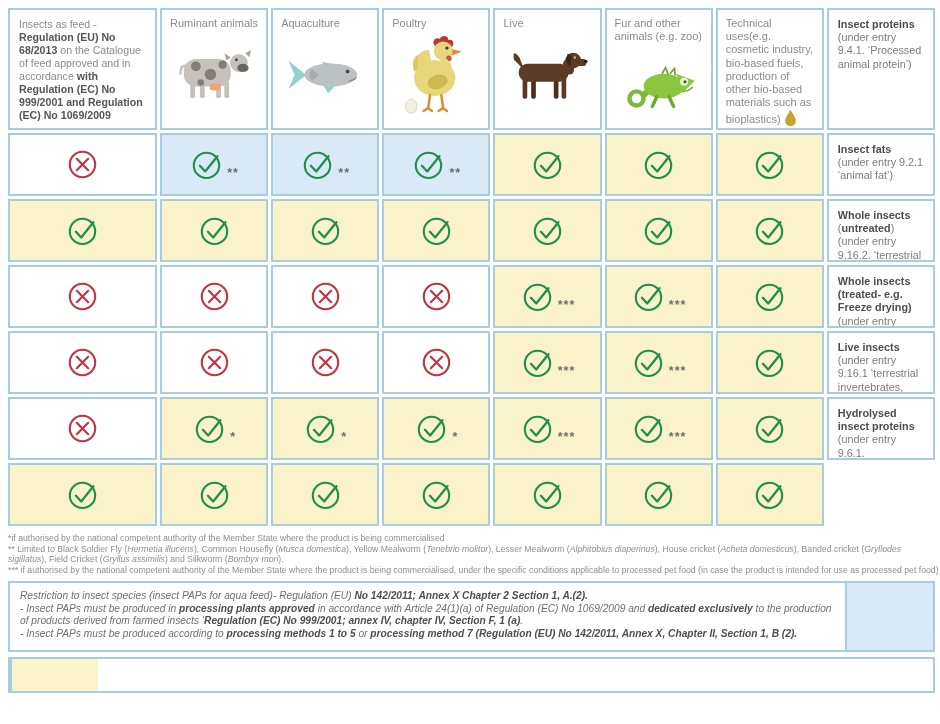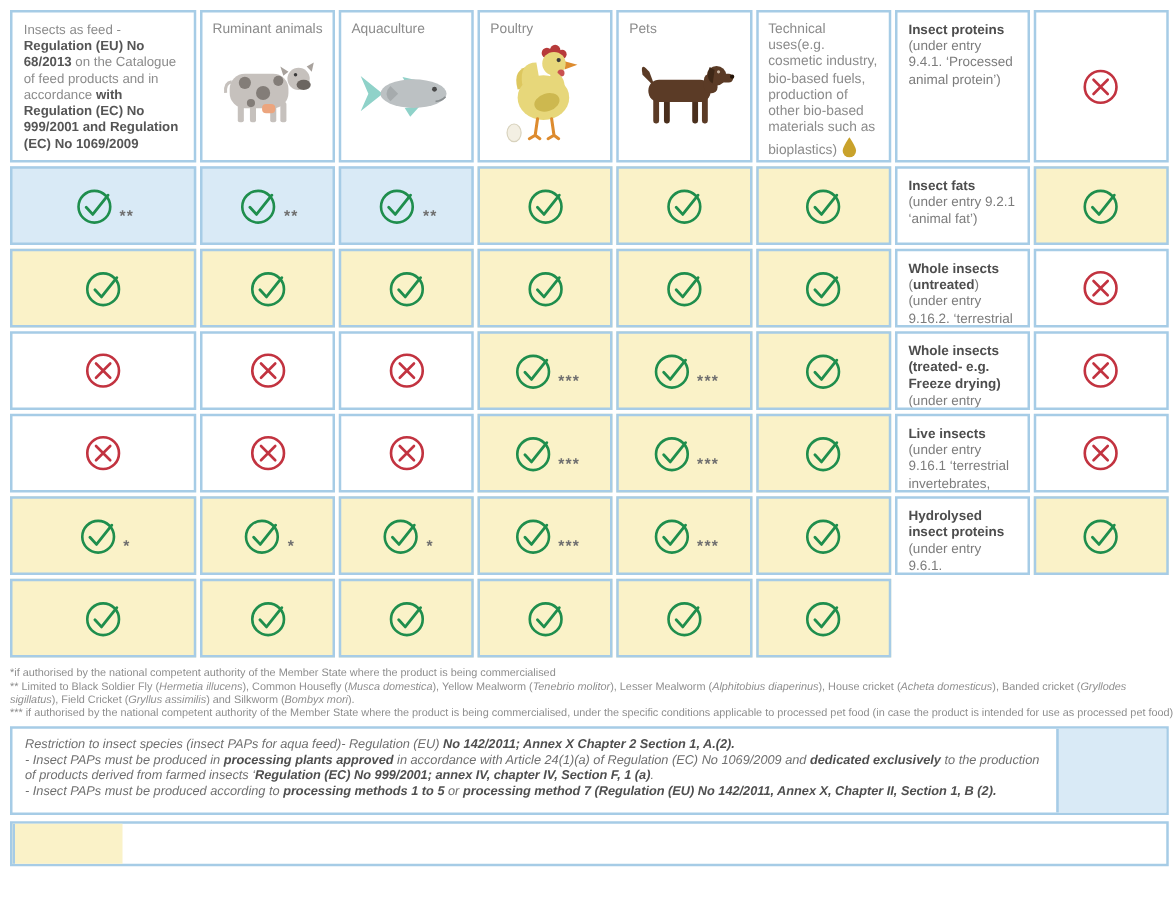--- a/index.html
+++ b/index.html
@@ -43,21 +43,21 @@
   .legend-swatch{width:86px;border-left:2px solid #a6cce6;}
   #legend-box-0{height:71px;margin-top:6px;}
   #legend-box-1{height:36px;margin-top:5px;}
   #legend-box-1 .legend-text{display:flex;align-items:center;}
 </style>
 </head>
 <body>
 
 <div id="page">
   <div id="matrix">
-      <div class="cell corner-cell"><span>Insects as feed - </span><b>Regulation (EU) No 68/2013</b><span> on the Catalogue of feed products and in accordance </span><b>with Regulation (EC) No 999/2001 and Regulation (EC) No 1069/2009</b></div>
+      <div class="cell corner-cell"><span>Insects as feed - </span><b>Regulation (EU) No 68/2013</b><span> on the Catalogue of feed approved and in accordance </span><b>with Regulation (EC) No 999/2001 and Regulation (EC) No 1069/2009</b></div>
       <div class="cell header-cell">
         <div class="hdr-label">Ruminant animals</div>
         <div class="hdr-icon">
           <svg viewBox="0 0 100 72">
             <path d="M14 24 q-7 1 -6 11" stroke="#c6c1bd" stroke-width="3" fill="none"></path>
             <rect x="20" y="44" width="6" height="20" rx="2" fill="#c6c1bd"></rect>
             <rect x="32" y="46" width="6" height="18" rx="2" fill="#c6c1bd"></rect>
             <rect x="52" y="46" width="6" height="18" rx="2" fill="#c6c1bd"></rect>
             <rect x="62" y="44" width="6" height="20" rx="2" fill="#c6c1bd"></rect>
             <rect x="12" y="16" width="58" height="34" rx="15" fill="#c6c1bd"></rect>
@@ -104,39 +104,55 @@
             <path d="M44 24 q12 3 11 16 l-16 2z" fill="#e7d77a"></path>
             <ellipse cx="37" cy="47" rx="22" ry="19" fill="#e7d77a"></ellipse>
             <ellipse cx="40" cy="51" rx="11" ry="7.5" fill="#cdb84f" transform="rotate(-18 40 51)"></ellipse>
             <path d="M32 65 L30 79 M30 79 L25 82 M30 79 L34 82" stroke="#dd8b2e" stroke-width="2.6" fill="none" stroke-linecap="round"></path>
             <path d="M44 65 L46 79 M46 79 L41 82 M46 79 L50 82" stroke="#dd8b2e" stroke-width="2.6" fill="none" stroke-linecap="round"></path>
             <ellipse cx="12" cy="77" rx="6" ry="7.5" fill="#f3efe3" stroke="#d8d2bd"></ellipse>
           </svg>
         </div>
       </div>
       <div class="cell header-cell">
-        <div class="hdr-label">Pets</div>
+        <div class="hdr-label">Live</div>
         <div class="hdr-icon">
           <svg viewBox="0 0 104 76">
             <path d="M16 16 Q6 4 9 19 L22 32 Z" fill="#5b3b26"></path>
             <rect x="20" y="41" width="6" height="28" rx="2.5" fill="#5b3b26"></rect>
             <rect x="31" y="43" width="6" height="26" rx="2.5" fill="#4a2f1d"></rect>
             <rect x="60" y="43" width="6" height="26" rx="2.5" fill="#4a2f1d"></rect>
             <rect x="70" y="41" width="6" height="28" rx="2.5" fill="#5b3b26"></rect>
             <rect x="15" y="24" width="64" height="23" rx="11" fill="#5b3b26"></rect>
             <rect x="72" y="18" width="14" height="20" rx="6" fill="#5b3b26"></rect>
             <circle cx="85" cy="20" r="10" fill="#5b3b26"></circle>
             <rect x="89" y="18" width="13" height="9" rx="4.5" fill="#5b3b26"></rect>
             <circle cx="101" cy="21" r="2.2" fill="#241408"></circle>
             <path d="M78 11 q-5 12 3 17 l2 -14 Z" fill="#3f2817"></path>
             <circle cx="87" cy="16" r="1.6" fill="#c9b6a4"></circle>
           </svg>
         </div>
       </div>
       <div class="cell header-cell">
+        <div class="hdr-label">Fur and other animals (e.g. zoo)</div>
+        <div class="hdr-icon">
+          <svg viewBox="0 0 92 72">
+            <circle cx="21" cy="55" r="8" fill="none" stroke="#7cb83e" stroke-width="5"></circle>
+            <path d="M29 52 Q34 44 44 42" stroke="#7cb83e" stroke-width="7" fill="none"></path>
+            <ellipse cx="52" cy="41" rx="23" ry="14" fill="#8cc63f"></ellipse>
+            <path d="M50 27 l4 -7 3 8 M59 27 l5 -6 1 8" stroke="#6fa832" stroke-width="2" fill="none"></path>
+            <path d="M66 27 L87 35 L73 49 Z" fill="#8cc63f"></path>
+            <circle cx="75" cy="36" r="4.6" fill="#e9f4d4"></circle>
+            <circle cx="76" cy="36" r="1.8" fill="#3f5b1e"></circle>
+            <path d="M44 53 l-5 11 M58 53 l5 11" stroke="#6fa832" stroke-width="4" stroke-linecap="round"></path>
+            <path d="M85 42 q-5 5 -11 5" stroke="#6fa832" stroke-width="1.6" fill="none"></path>
+          </svg>
+        </div>
+      </div>
+      <div class="cell header-cell">
         <div class="hdr-label">Technical uses(e.g. cosmetic industry, bio-based fuels, production of other bio-based materials such as bioplastics)<span><svg class="droplet" viewBox="0 0 14 19">
               <path d="M7 1 C7 1 1 9.5 1 13 a6 6 0 0 0 12 0 C13 9.5 7 1 7 1 Z" fill="#c9a22b"></path>
             </svg></span></div>
       </div>
       <div class="cell label-cell"><b>Insect proteins</b><span> (under entry 9.4.1. ‘Processed animal protein’)</span></div>
       <div class="cell mark-cell bg-white">
         <span class="mark-wrap">
           <svg viewBox="0 0 40 40">
             <circle cx="20" cy="20" r="14.5" fill="none" stroke="#c23340" stroke-width="2.4"></circle>
             <path d="M13.5 13.5 L26.5 26.5 M26.5 13.5 L13.5 26.5" stroke="#c23340" stroke-width="2.4" stroke-linecap="round"></path>

